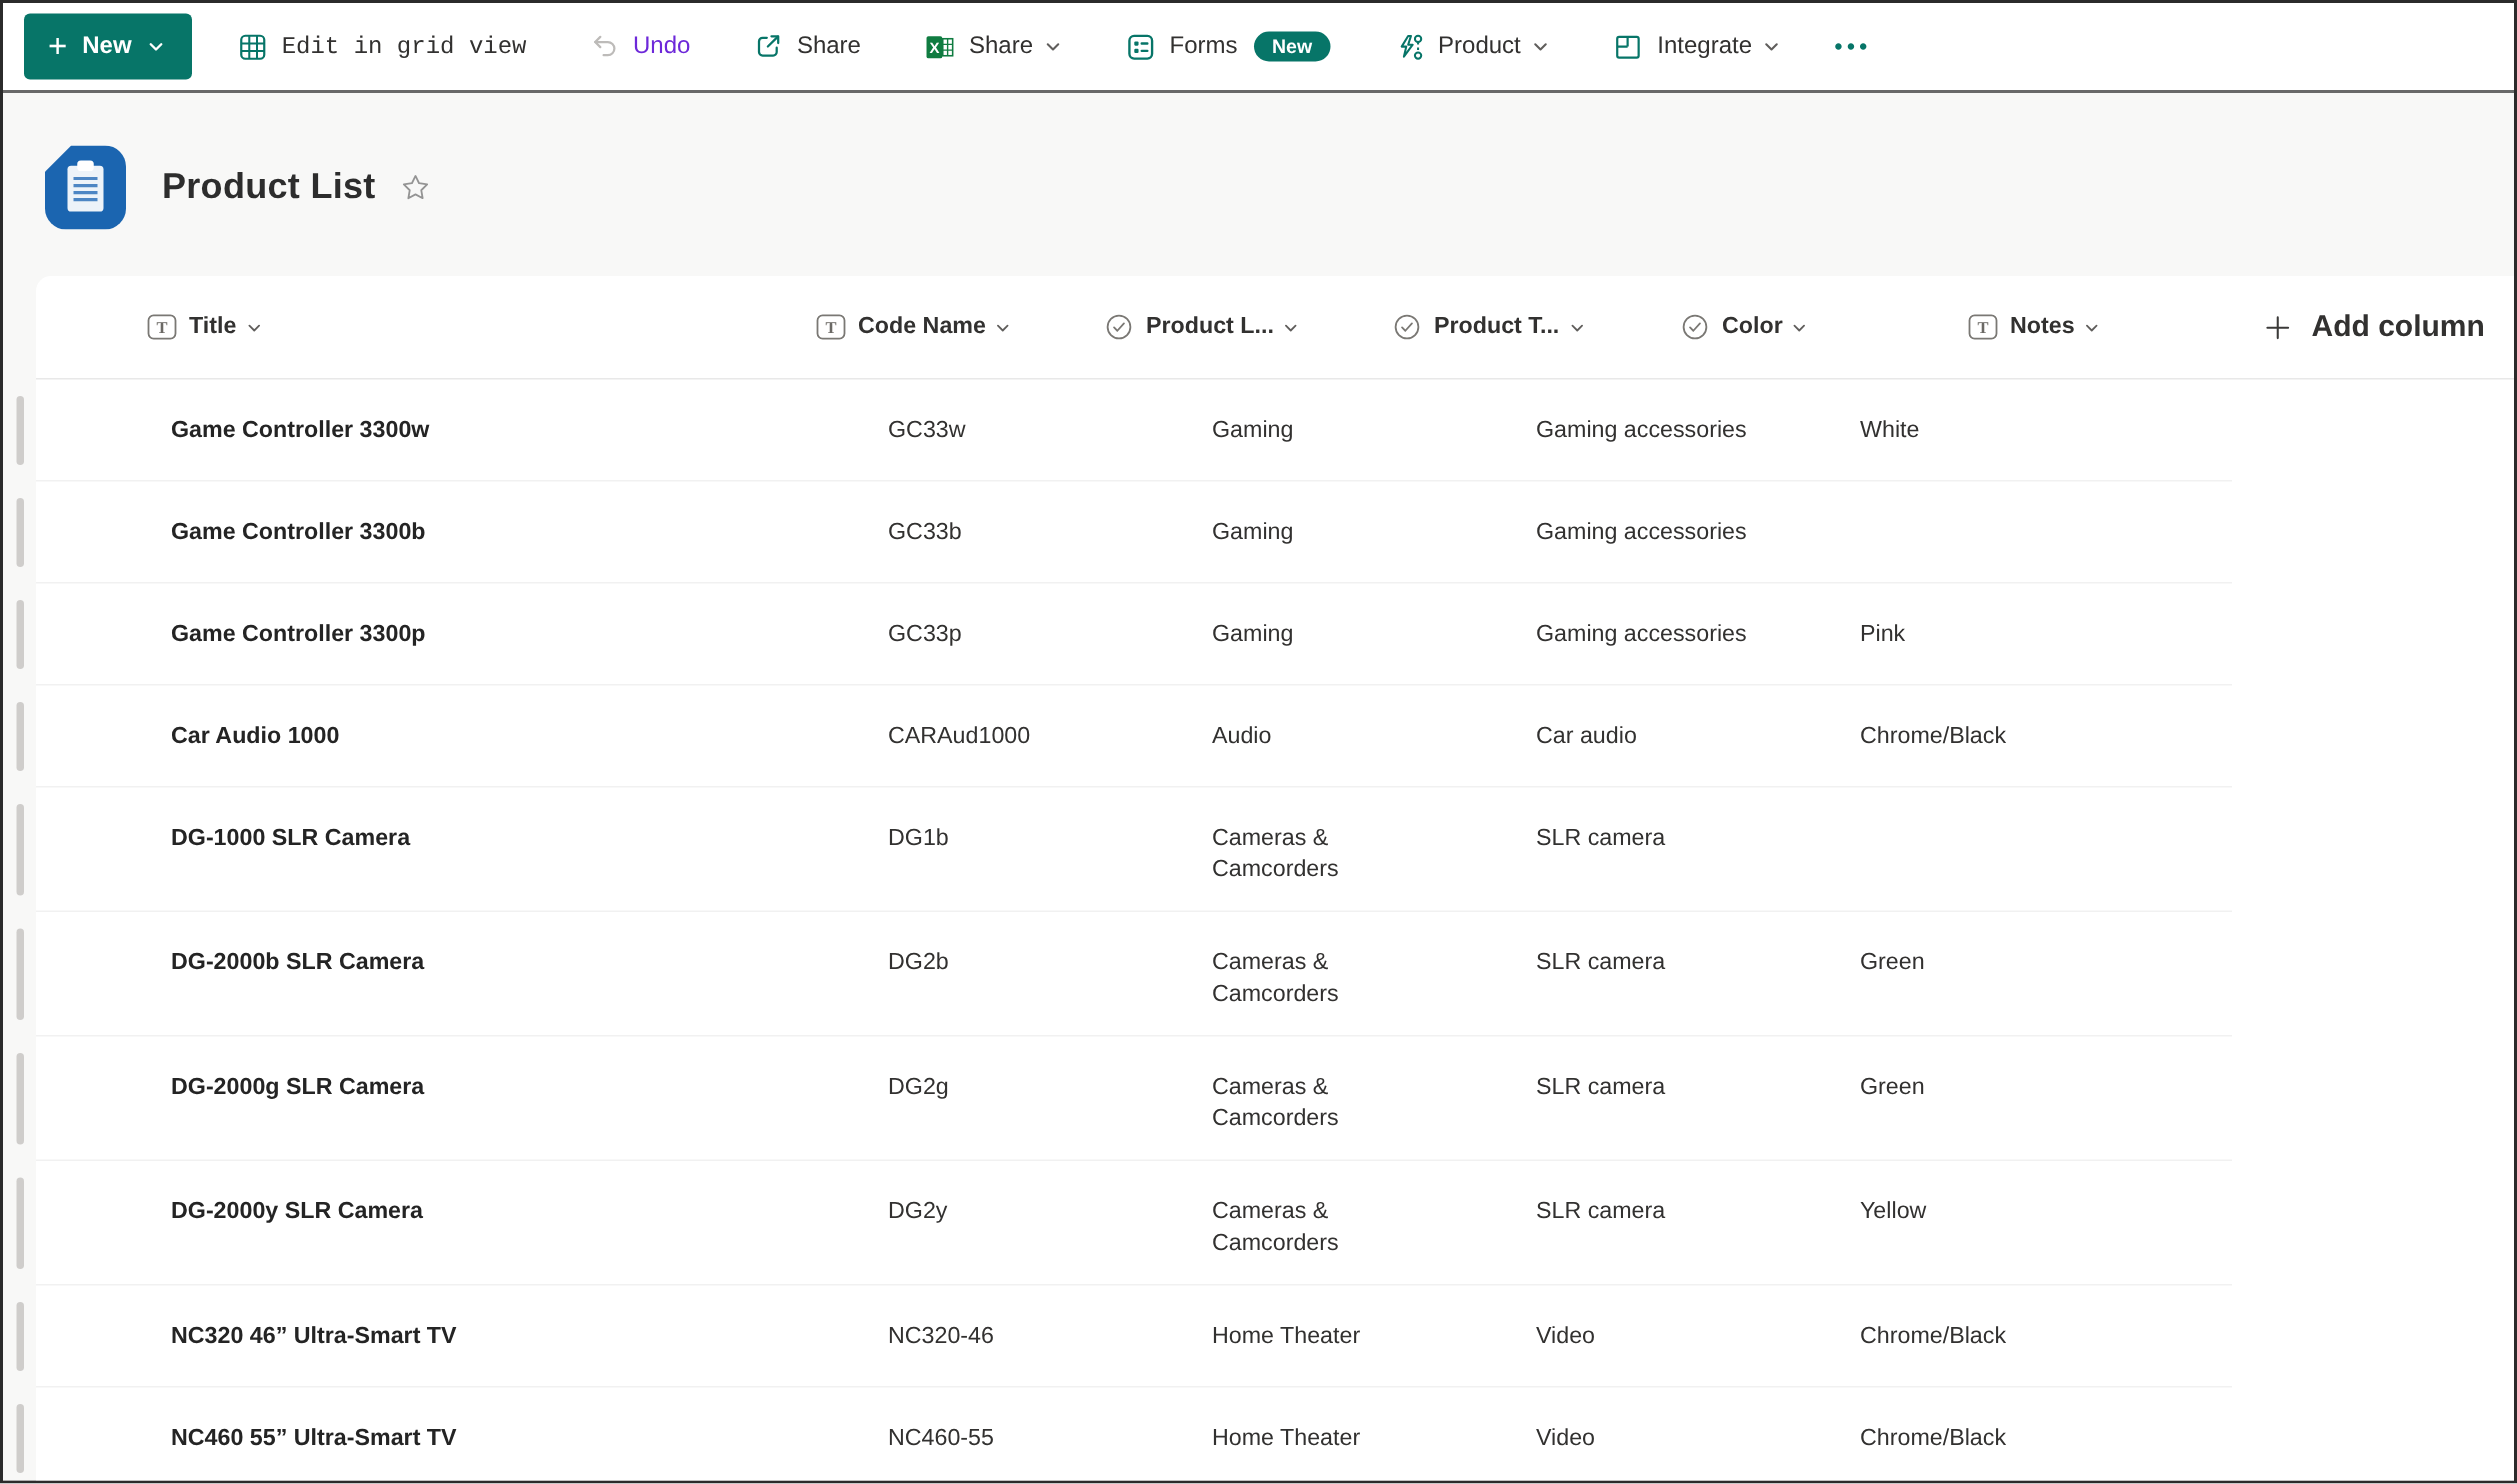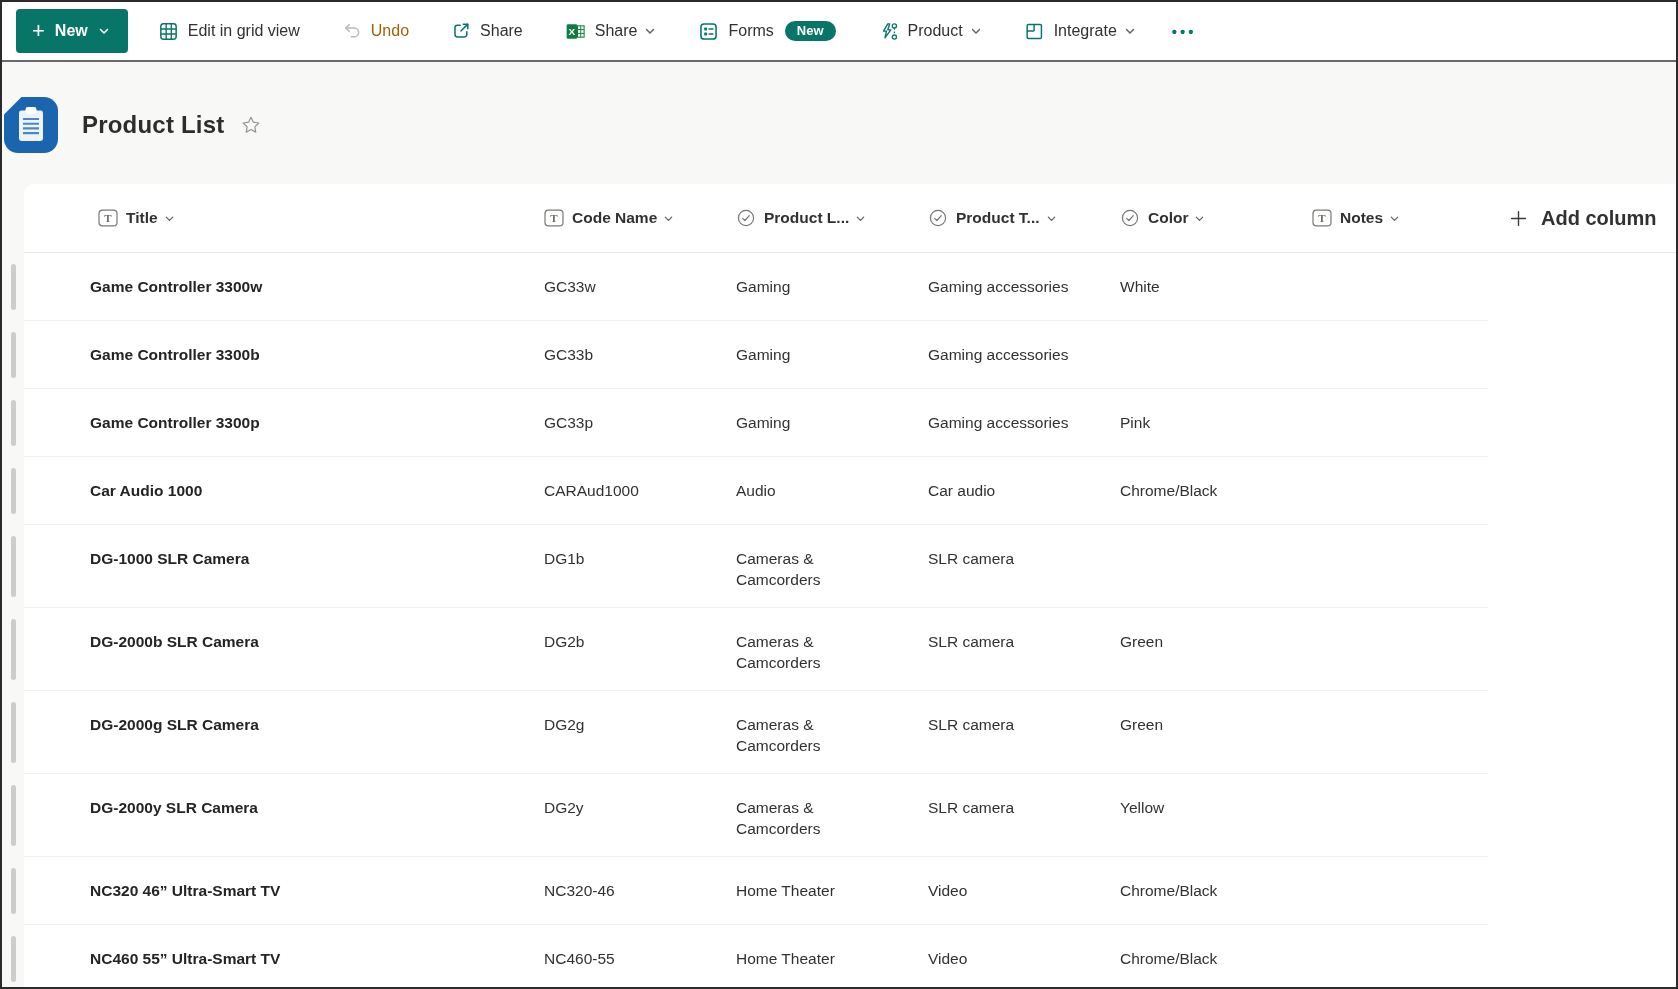--- a/index.html
+++ b/index.html
@@ -20,47 +20,47 @@
     border:none; border-radius:4px; height:44px; padding:0 18px 0 16px;
     font-family:inherit; font-size:16px; font-weight:600; cursor:pointer;
   }
   .new-btn .plus { font-size:22px; font-weight:400; line-height:1; }
   .tb-item {
     display:flex; align-items:center; gap:9px; background:none; border:none; cursor:pointer;
     font-family:inherit; font-size:16px; color:#323130; margin-left:42px; height:44px;
   }
   .tb-item .tb-label { white-space:nowrap; }
   .tb-item.disabled { cursor:default; }
-  .tb-item.disabled .tb-label { color:#a16207; }
+  .tb-item.disabled .tb-label { color:#6d28d9; }
   .tb-chev { color:#605e5c; display:flex; margin-left:-2px; }
   .badge {
     background:#077568; color:#fff; font-size:13px; font-weight:700;
     border-radius:11px; padding:3px 12px 4px; line-height:1; margin-left:2px;
   }
   .dots { color:#077568; font-weight:700; font-size:15px; letter-spacing:3px; }
 
   
   .content { flex:1; background:#f8f8f7; position:relative; overflow:hidden; }
-  .title-row { display:flex; align-items:center; padding:35px 0 0 2px; }
+  .title-row { display:flex; align-items:center; padding:35px 0 0 28px; }
   .tile { width:54px; height:56px; flex:0 0 54px; }
   .page-title { font-size:24px; font-weight:700; color:#2d2d2d; margin-left:24px; letter-spacing:0.2px; }
   .star-btn { background:none; border:none; cursor:pointer; margin-left:14px; display:flex; align-items:center; padding:2px; }
 
   
   .card {
     position:absolute; left:22px; right:0; top:122px; bottom:-40px;
     background:#fff; border-top-left-radius:10px; overflow:visible;
   }
   .grid { display:grid; grid-template-columns:66px 454px 192px 192px 192px 192px 176px auto; }
   .ghead { height:69px; border-bottom:1px solid #e8e8e8; align-items:center; }
   .hcell { display:flex; align-items:center; gap:8px; font-size:15.5px; font-weight:600; color:#323130; cursor:pointer; background:none; border:none; font-family:inherit; justify-self:start; }
   .hcell.first { padding-left:8px; }
   .addcol { display:flex; align-items:center; gap:14px; font-size:20px; font-weight:600; color:#323130; background:none; border:none; font-family:inherit; cursor:pointer; padding-left:22px; white-space:nowrap; }
 
-  .row { position:relative; min-height:68px; }
+  .row { position:relative; min-height:68px;gap:24px; }
   .row::after { content:""; position:absolute; left:0; bottom:0; width:1464px; height:1px; background:#f1f1f1; }
   .pill { position:absolute; left:-13px; top:11px; bottom:11px; width:5px; border-radius:3px; background:#cfcdcb; }
   .cell { padding:23px 34px 18px 0; font-size:15.5px; line-height:21px; color:#323130; }
   .cell.title { font-weight:700; color:#242424; }
 </style>
 </head>
 <body>
 
 <div class="screen">
 
@@ -68,21 +68,21 @@
     <button class="new-btn">
       <span class="plus">+</span>
       <span>New</span>
       <span style="display:flex;">
         <svg width="12" height="12" viewBox="0 0 12 12">
             <path d="M2.5 4.5 6 8l3.5-3.5" fill="none" stroke="#fff" stroke-width="1.6" stroke-linecap="round" stroke-linejoin="round"></path>
           </svg>
       </span>
     </button>
 
-    <button class="tb-item" style="margin-left:30px;">
+    <button class="tb-item" style="margin-left:30px;font-family:Liberation Mono, monospace;">
       <span style="display:flex;">
         <svg width="21" height="21" viewBox="0 0 20 20">
             <rect x="2.7" y="2.7" width="14.6" height="14.6" rx="2.6" fill="none" stroke="#077568" stroke-width="1.4"></rect>
             <path d="M2.7 7.6h14.6M2.7 12.4h14.6M7.8 2.7v14.6M12.7 2.7v14.6" stroke="#077568" stroke-width="1.3"></path>
           </svg>
       </span>
       <span class="tb-label">Edit in grid view</span>
     </button>
 
     <button class="tb-item disabled">

